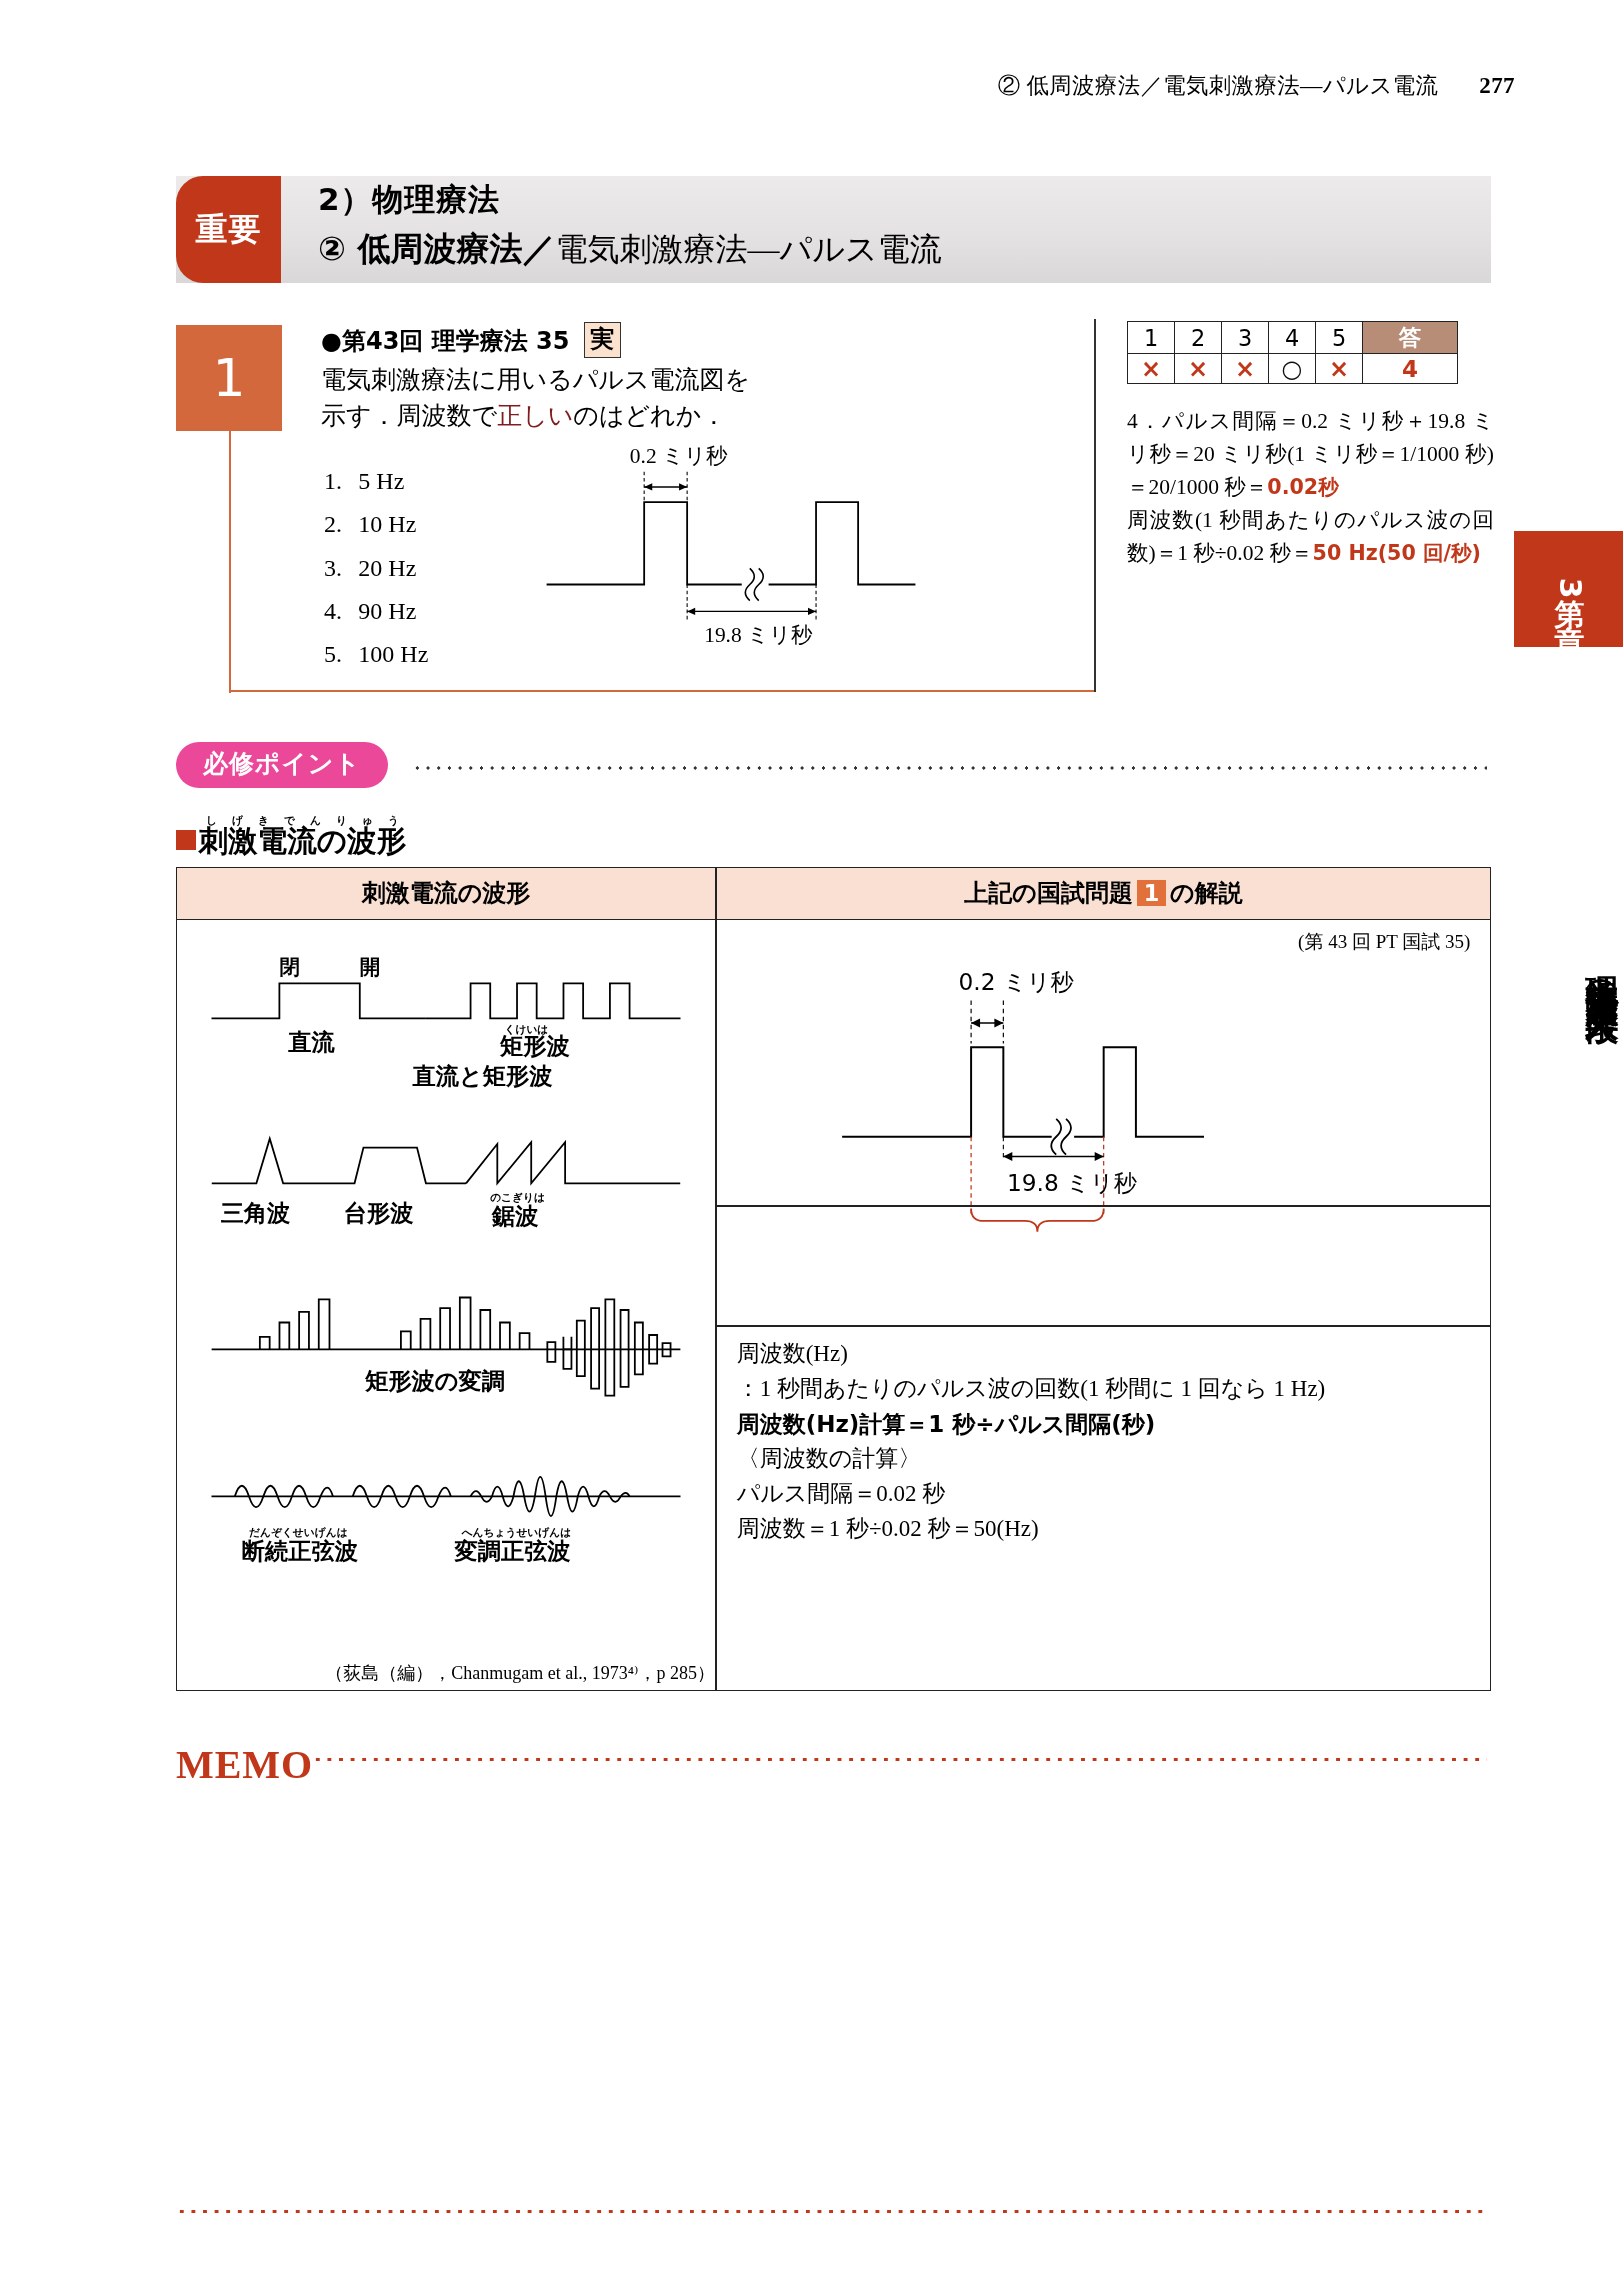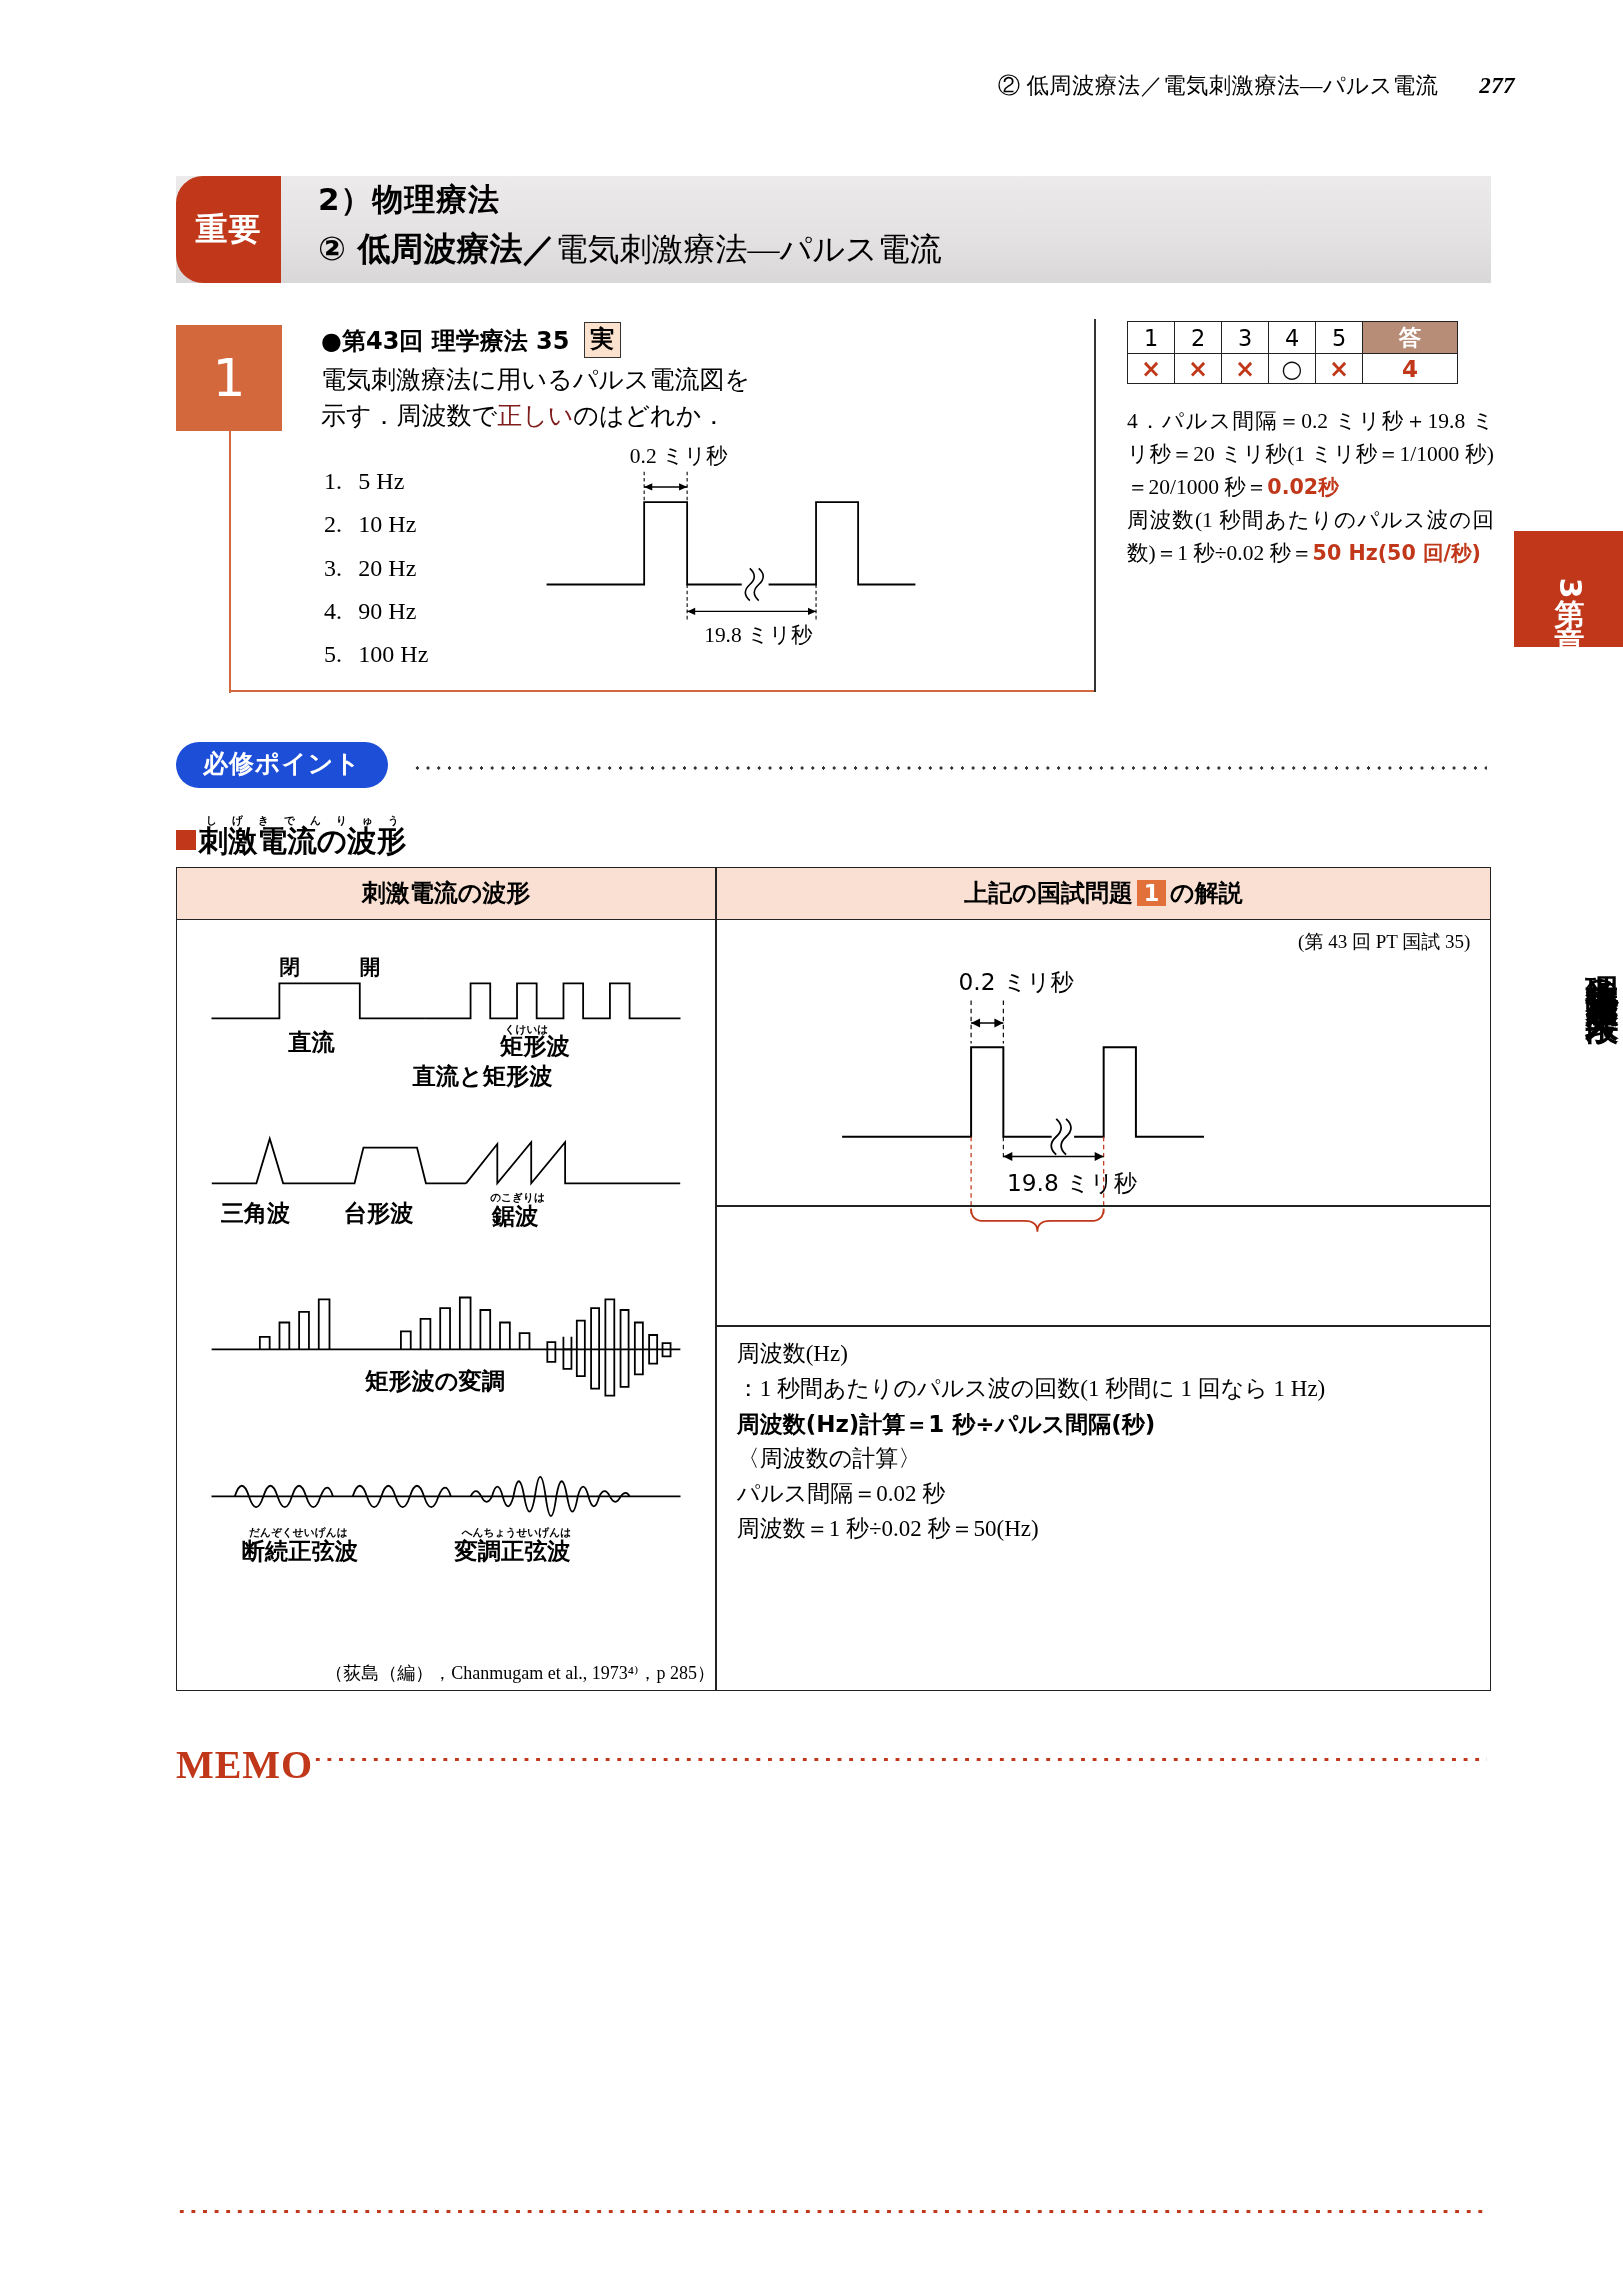--- a/index.html
+++ b/index.html
@@ -13,21 +13,21 @@
   }
   .page { position: absolute; inset: 0; }
 
   
   .runhead {
     position: absolute; top: 70px; right: 109px;
     font-size: 22.4px; letter-spacing: 0.4px;
     white-space: nowrap;
   }
   .runhead .pg {
-    font-style: italic; font-weight: 600;
+    font-weight: 600;
     margin-left: 41px; font-size: 23px;
   }
 
   
   .banner {
     position: absolute; left: 176px; top: 176px;
     width: 1315px; height: 107px;
     background: linear-gradient(180deg,#eceaea 0%,#e4e2e2 55%,#d9d7d7 100%);
   }
   .banner-badge {
@@ -119,21 +119,21 @@
   .expl {
     position: absolute; left: 1127px; top: 405px;
     width: 367px; font-size: 21.5px; line-height: 1.54;
     text-align: justify;
   }
   .expl .red { color: #c0371a; font-family: "DejaVu Sans", sans-serif; font-weight: 700; font-size: 20.6px; }
 
   
   .pill {
     position: absolute; left: 176px; top: 742px;
-    background: #1d4ed8; color: #fff;
+    background: #ec4899; color: #fff;
     font-family: "DejaVu Sans", sans-serif; font-weight: 700;
     font-size: 25px; padding: 5.4px 27px 7.2px 27px;
     border-radius: 23px; letter-spacing: 0.9px;
   }
   .pill-dots {
     position: absolute; left: 412px; top: 766px;
     width: 1075px; height: 3.6px;
     background-image: radial-gradient(circle, #333 1.4px, transparent 1.5px);
     background-size: 10.7px 3.6px;
   }

